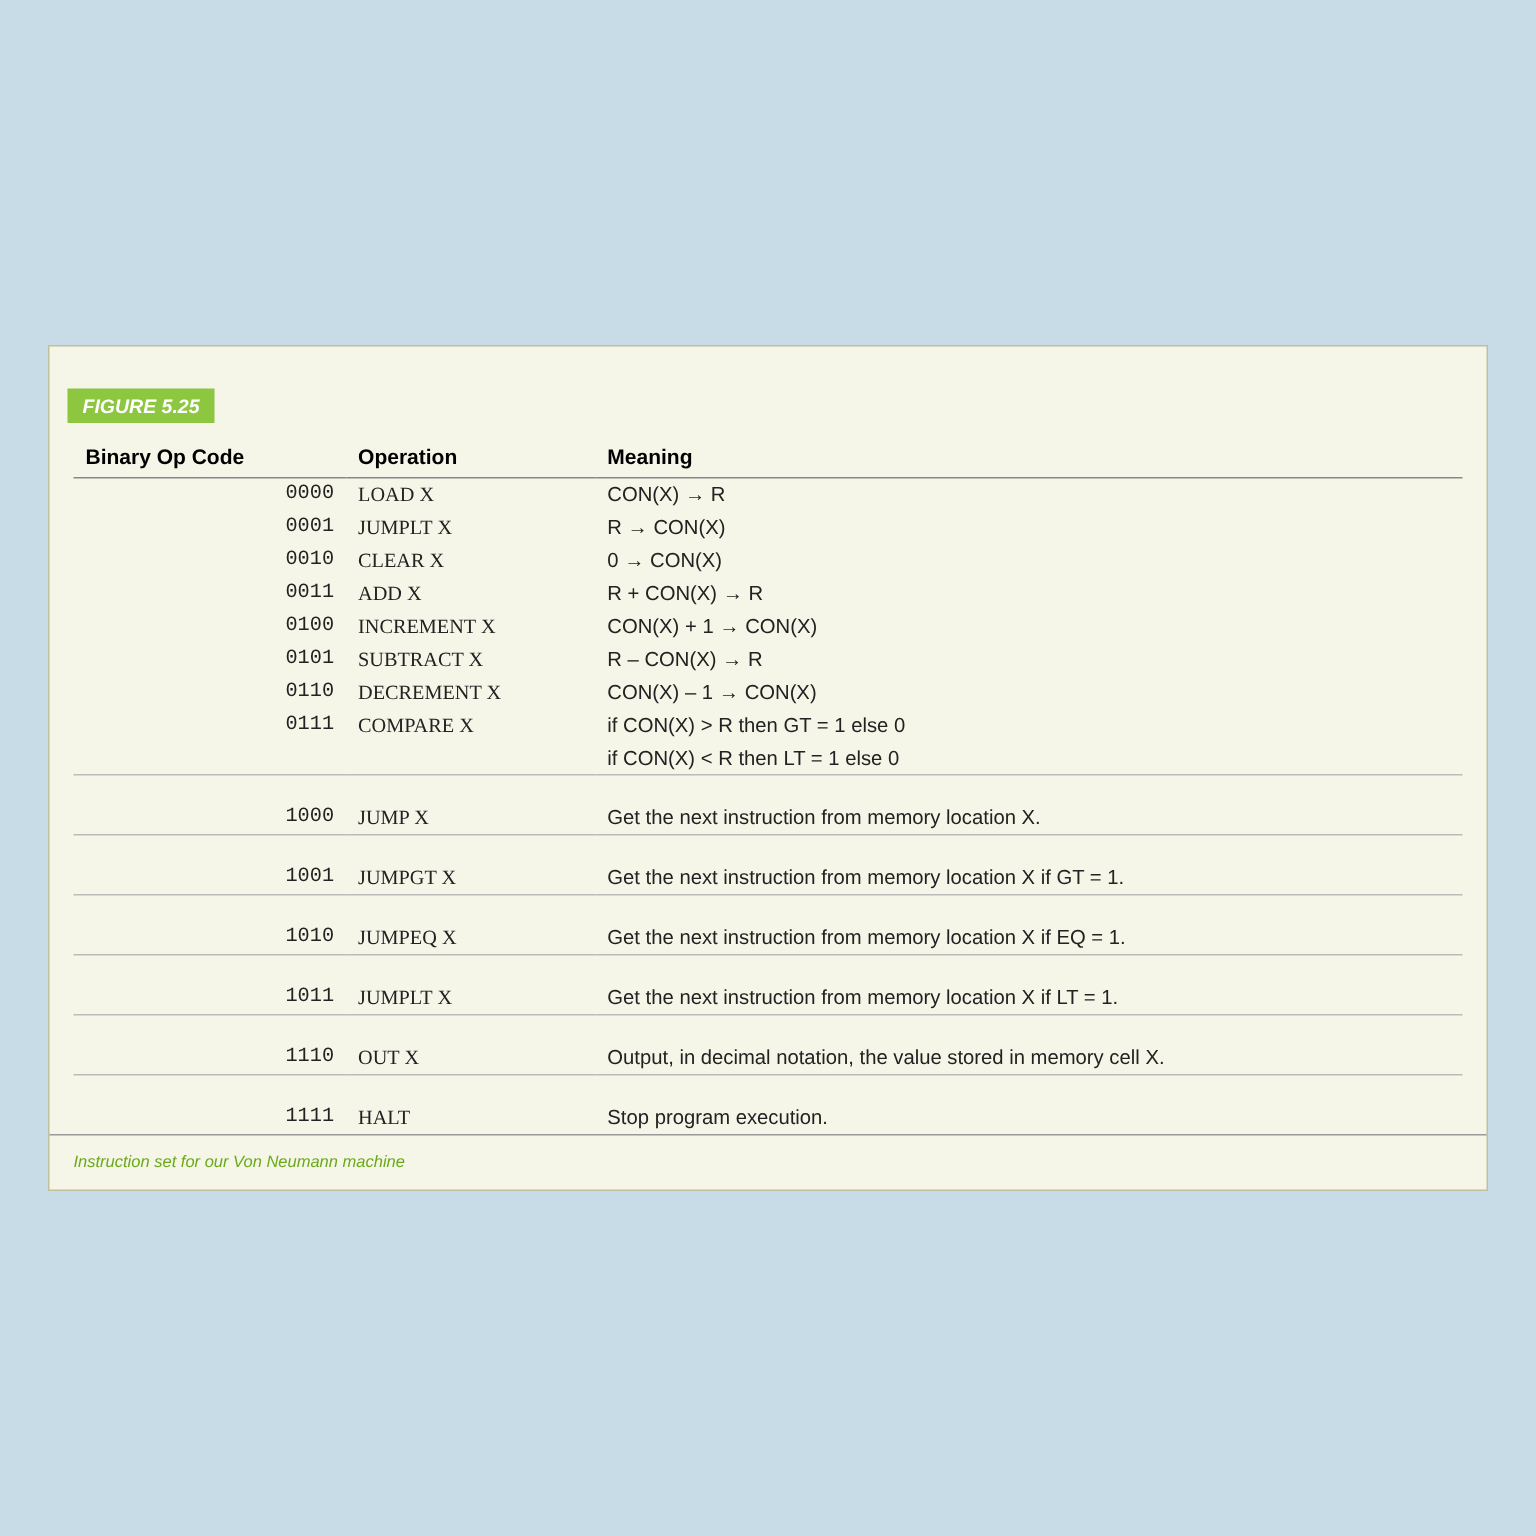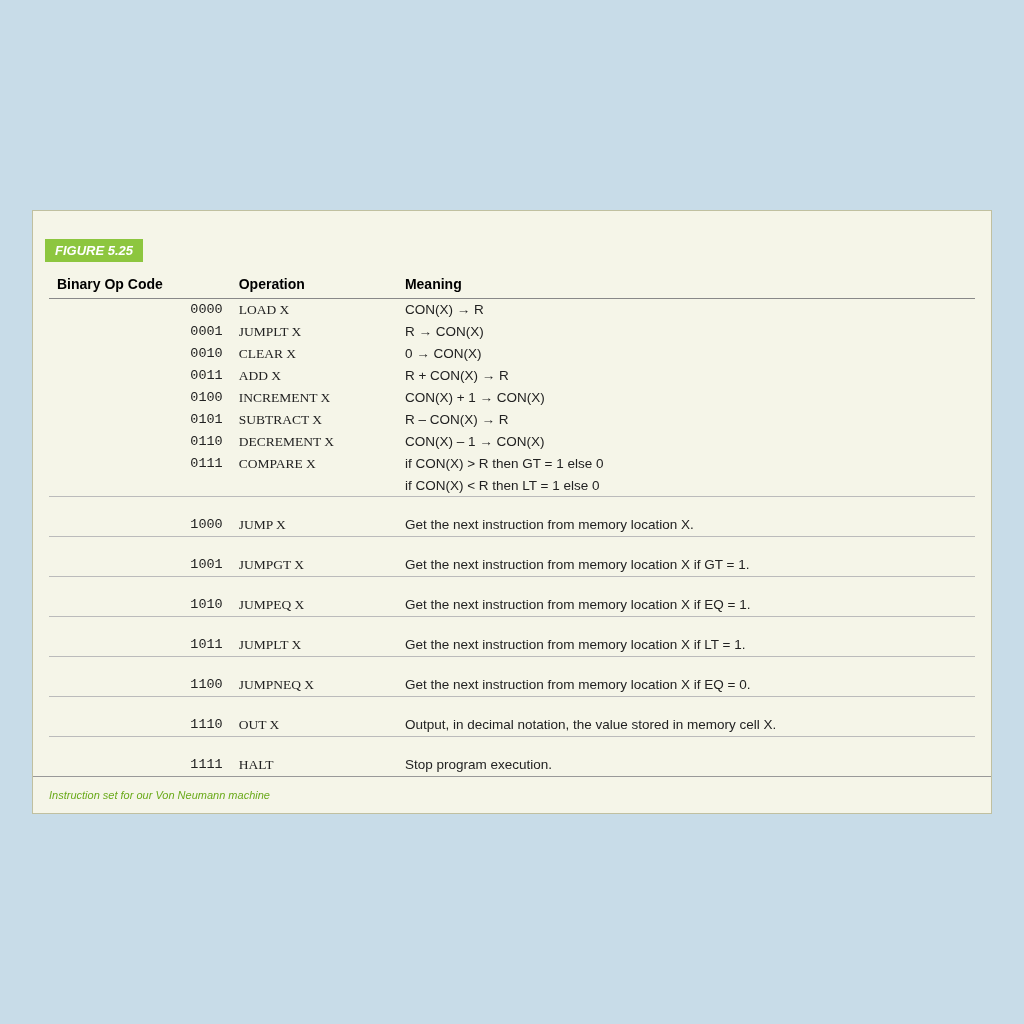--- a/index.html
+++ b/index.html
@@ -145,25 +145,20 @@
             <td>1010</td>
             <td>JUMPEQ X</td>
             <td>Get the next instruction from memory location X if EQ = 1.</td>
           </tr>
           <tr class="border-top">
             <td>1011</td>
             <td>JUMPLT X</td>
             <td>Get the next instruction from memory location X if LT = 1.</td>
           </tr>
           <tr class="border-top">
-            <td>1100</td>
-            <td>JUMPNEQ X</td>
-            <td>Get the next instruction from memory location X if EQ = 0.</td>
-          </tr>
-          <tr class="border-top">
             <td>1110</td>
             <td>OUT X</td>
             <td>Output, in decimal notation, the value stored in memory cell X.</td>
           </tr>
           <tr class="border-top">
             <td>1111</td>
             <td>HALT</td>
             <td>Stop program execution.</td>
           </tr>
         </tbody>

